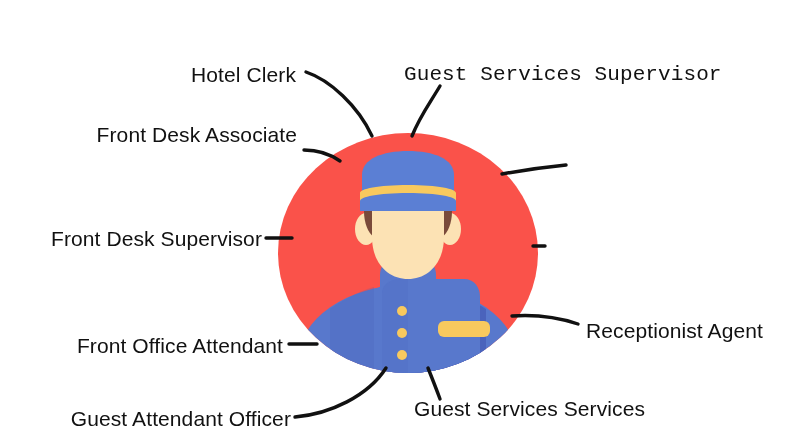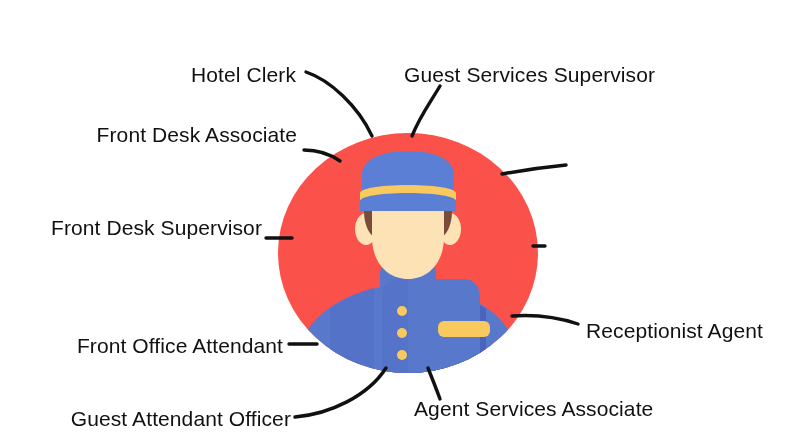--- a/index.html
+++ b/index.html
@@ -104,29 +104,29 @@
       <path d="M 533 218 L 545 218"></path>
       <path d="M 289 316 L 317 316"></path>
       <path d="M 512 288 C 540 286 560 290 578 296"></path>
       <path d="M 295 389 C 330 386 368 368 386 340"></path>
       <path d="M 440 371 C 436 360 432 350 428 340"></path>
     </g>
   </svg>
 
   <div class="label right-align" style="left:296px; top:36px;">Hotel Clerk</div>
 
-  <div class="label" style="left:404px; top:36px;">Guest Services Supervisor</div>
+  <div class="label" style="left:404px; top:36px;font-family:Liberation Mono, monospace;">Guest Services Supervisor</div>
 
   <div class="label right-align" style="left:297px; top:96px;">Front Desk Associate</div>
 
 
-  <div class="label right-align" style="left:262px; top:189px;">Front Desk Supervisor</div>
+  <div class="label right-align" style="left:262px; top:200px;">Front Desk Supervisor</div>
 
 
   <div class="label right-align" style="left:283px; top:307px;">Front Office Attendant</div>
 
   <div class="label" style="left:586px; top:292px;">Receptionist Agent</div>
 
   <div class="label right-align" style="left:291px; top:380px;">Guest Attendant Officer</div>
 
-  <div class="label" style="left:414px; top:370px;">Agent Services Associate</div>
+  <div class="label" style="left:414px; top:370px;">Guest Services Services</div>
 
 </div>
 
 </body></html>

